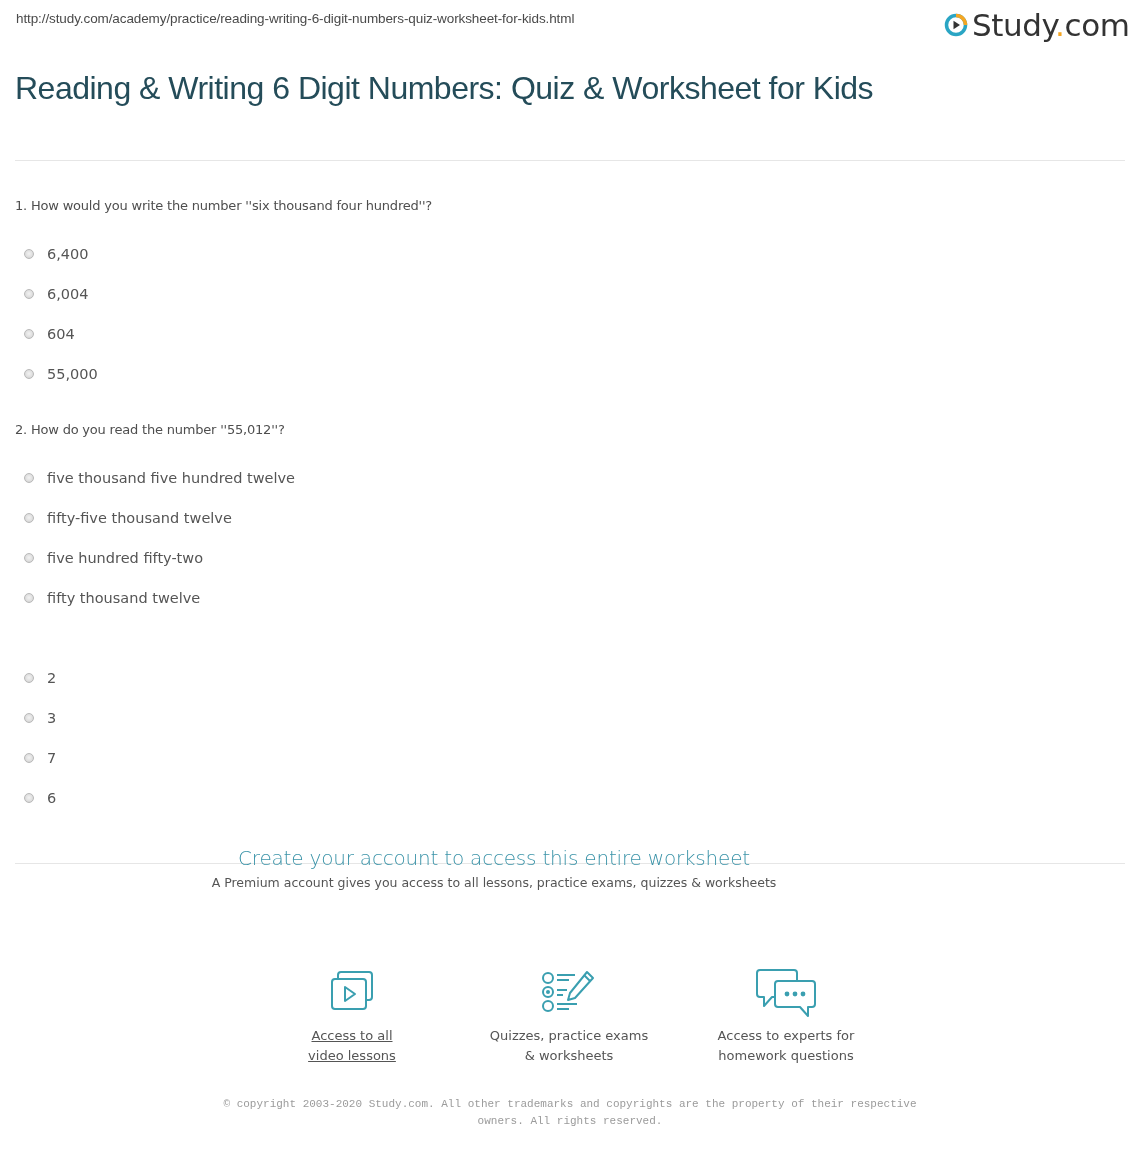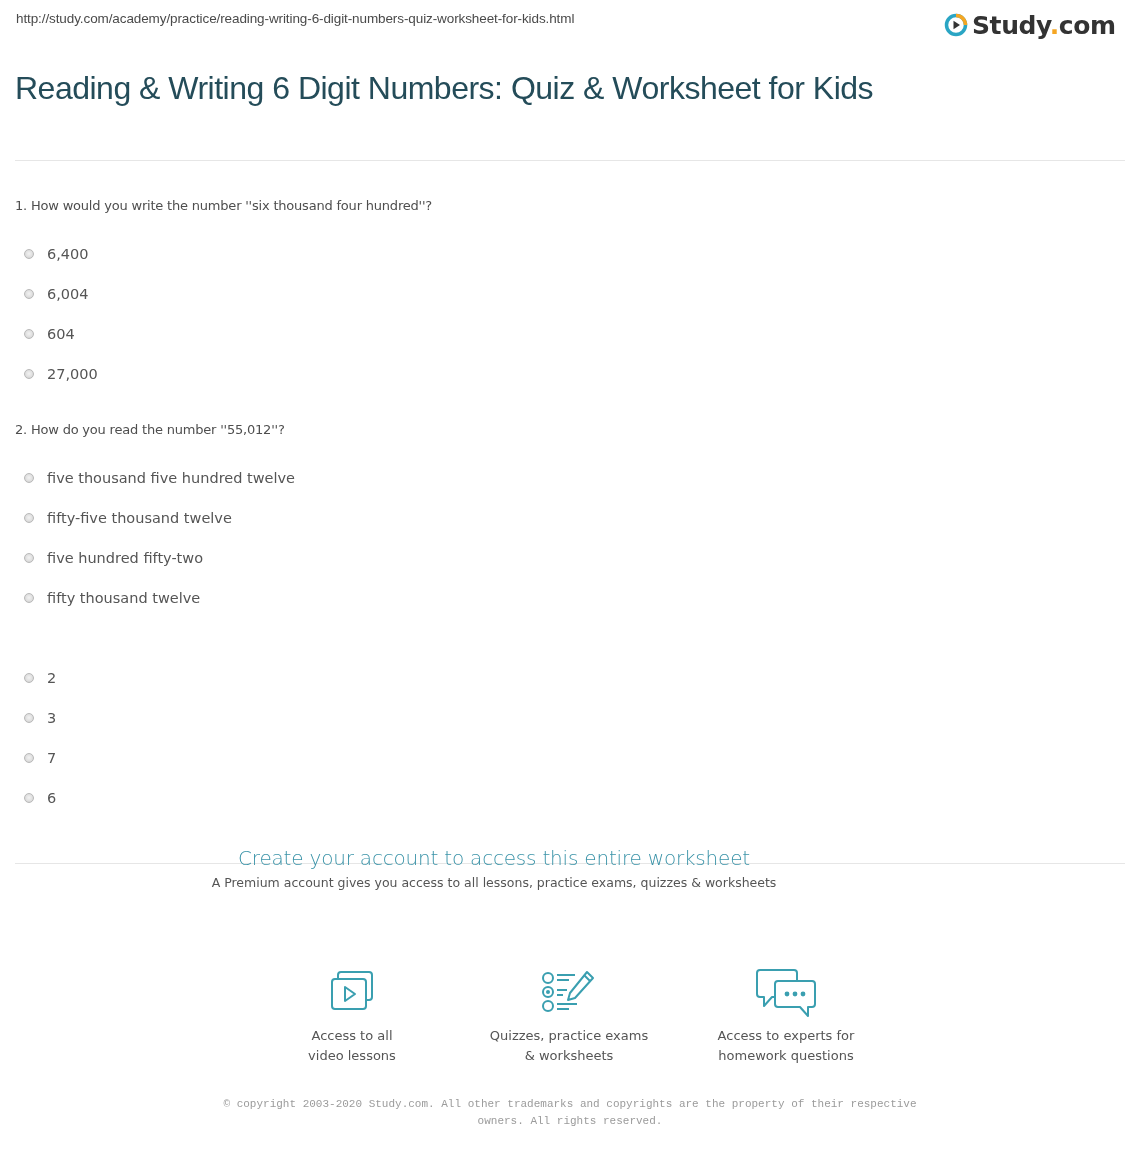--- a/index.html
+++ b/index.html
@@ -10,22 +10,22 @@
       position: absolute; left: 16px; top: 11px;
       font-family: "Liberation Sans", sans-serif; font-size: 13.5px; color: #4a4a4a;
       letter-spacing: -0.1px;
     }
     .logo {
       position: absolute; left: 944px; top: 9px; height: 32px;
       display: flex; align-items: center;
     }
     .logo-mark { width: 24px; height: 24px; margin-right: 4px; }
     .logo-text {
-      font-family: "DejaVu Sans", sans-serif; font-size: 25px; color: #333333;
-      letter-spacing: -0.4px; line-height: 1; font-weight: bold;
+      font-family: "DejaVu Sans", sans-serif; font-size: 31px; color: #333333;
+      letter-spacing: -0.4px; line-height: 1;
     }
     .logo-dot { color: #f5a623; }
 
     .title {
       position: absolute; left: 15px; top: 69px; width: 860px;
       font-family: "Liberation Sans", sans-serif; font-size: 32px; line-height: 39px;
       color: #244c59; font-weight: normal; letter-spacing: -0.5px;
     }
     .divider {
       position: absolute; left: 15px; width: 1110px; height: 1px; background: #e6e6e6;
@@ -106,21 +106,21 @@
     <div class="option">
         <span class="radio"></span>
         <span class="opt-label">6,004</span>
       </div>
     <div class="option">
         <span class="radio"></span>
         <span class="opt-label">604</span>
       </div>
     <div class="option">
         <span class="radio"></span>
-        <span class="opt-label">27,000</span>
+        <span class="opt-label">55,000</span>
       </div>
   </div>
 </div>
 
 <div class="question" style="top:418px;">
   <div class="q-text">2. How do you read the number ''55,012''?</div>
   <div class="options">
     <div class="option">
         <span class="radio"></span>
         <span class="opt-label">five thousand five hundred twelve</span>
@@ -162,21 +162,21 @@
 </div>
 
 <div class="divider" style="top:863px;"></div>
 
 <div class="cta">
   <div class="cta-title">Create your account to access this entire worksheet</div>
   <div class="cta-sub">A Premium account gives you access to all lessons, practice exams, quizzes &amp; worksheets</div>
 </div>
 
 <div class="features">
-  <div class="feature" style="left:252px;">
+  <div class="feature" style="left:252px;text-decoration:underline;">
     <svg class="feature-icon" width="56" height="56" viewBox="0 0 56 56">
       <rect x="14" y="6" width="34" height="28" rx="3" fill="none" stroke="#3a9fb0" stroke-width="2"></rect>
       <rect x="8" y="13" width="34" height="30" rx="3" fill="#ffffff" stroke="#3a9fb0" stroke-width="2"></rect>
       <path d="M21 21 L31 28 L21 35 Z" fill="none" stroke="#3a9fb0" stroke-width="2" stroke-linejoin="round"></path>
     </svg>
     <div class="feature-label">
       <div>Access to all</div>
       <div>video lessons</div>
     </div>
   </div>

